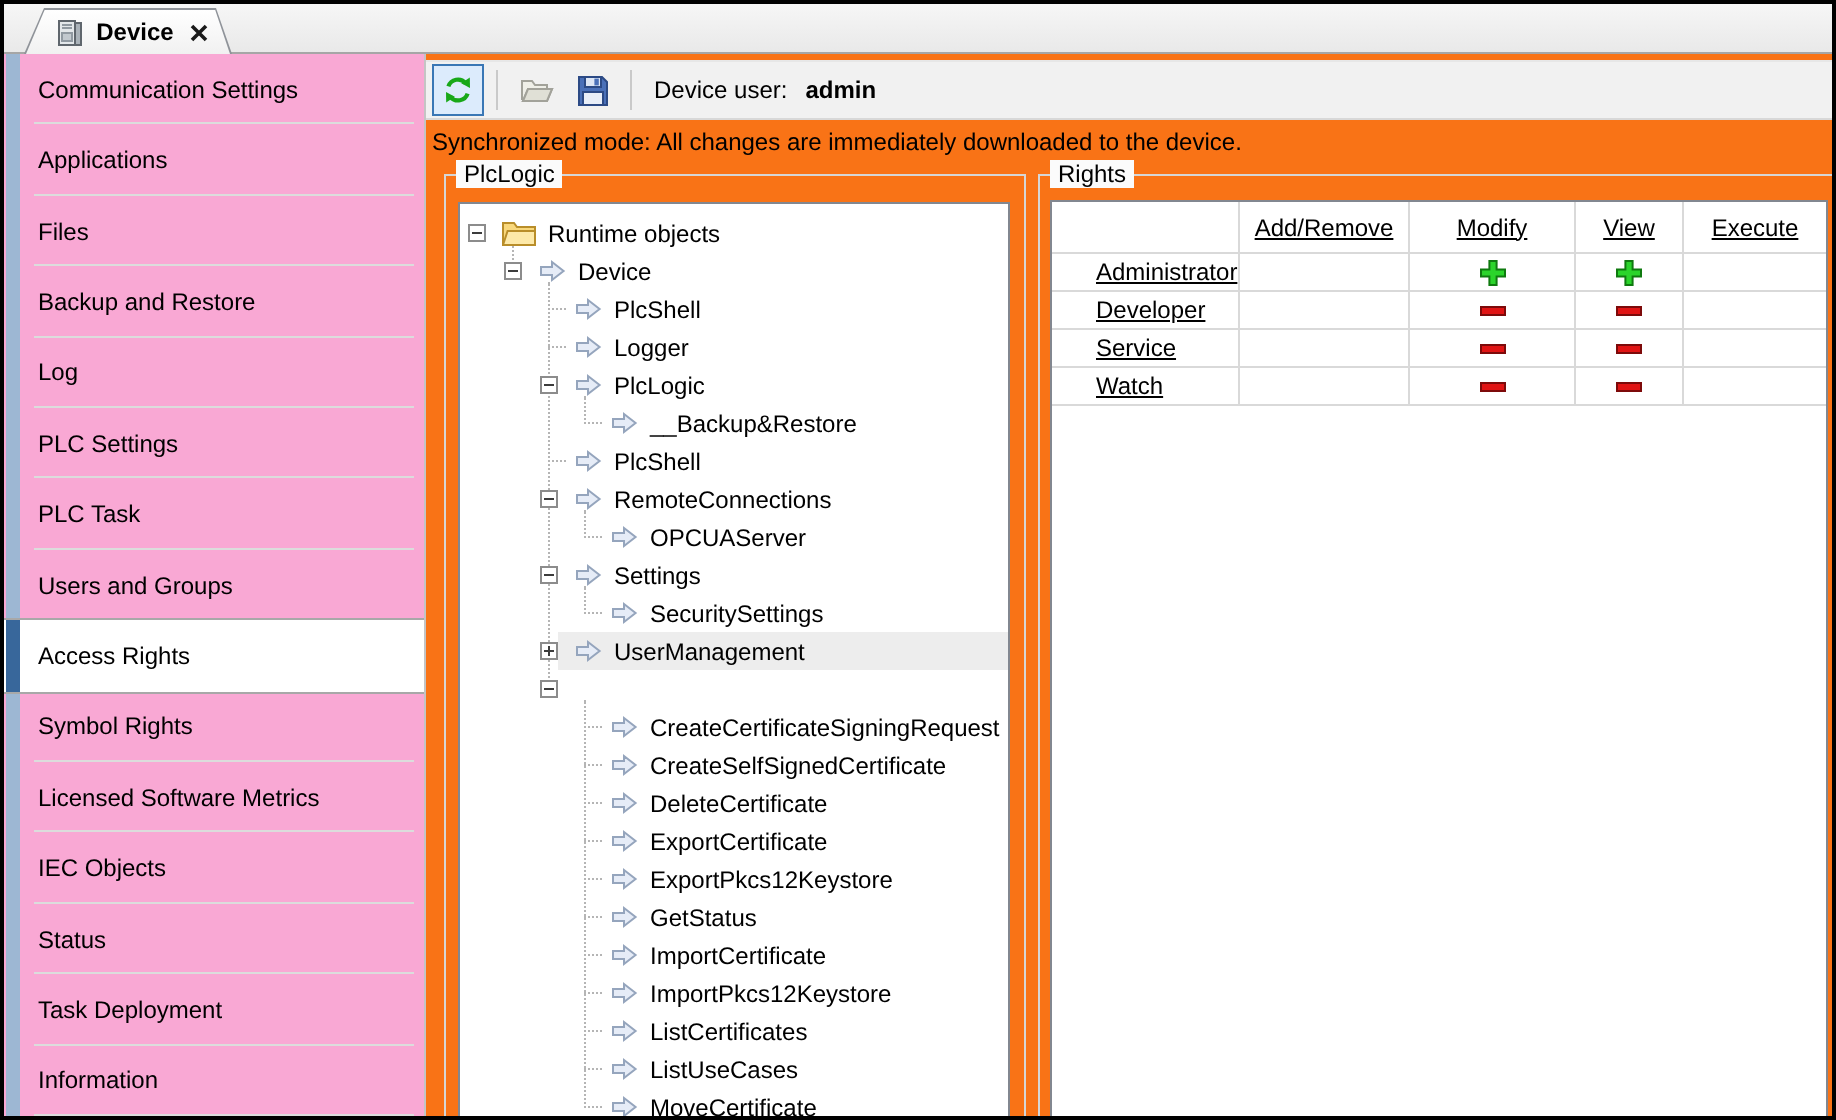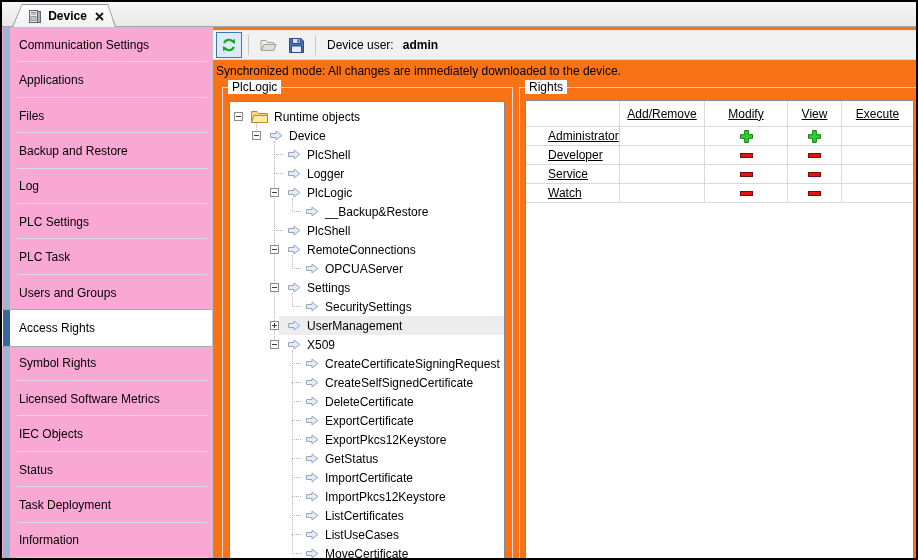--- a/index.html
+++ b/index.html
@@ -360,28 +360,20 @@
                     <span class="tree-label">UserManagement</span>
                   </div>
                 </div>
                 <div class="tree-row" style="padding-left: 40px;">
                   <span class="tree-exp icon">
                     <svg width="9" height="9">
                       <rect x="0.5" y="0.5" width="8" height="8" fill="#fff" stroke="#8c8c8c"></rect>
                       <path d="M2 4.5 H7" stroke="#3c3c3c"></path>
                     </svg>
                   </span>
-                  <div class="sel-region">
-                    <span class="tree-ic icon">
-                      <svg width="14" height="13" viewBox="0 0 14 13">
-                        <path d="M1.5 4.5 H7 V2 L12.8 6.5 L7 11 V8.5 H1.5 Z" fill="#e6ecf7" stroke="#95a5bd"></path>
-                      </svg>
-                    </span>
-                    <span class="tree-label">X509</span>
-                  </div>
                 </div>
                 <div class="hstub" style="left: 62px; top: 261px; width: 9px;"></div>
                 <div class="tree-row" style="padding-left: 58px;">
                   <span class="tree-sp"></span>
                   <div class="sel-region">
                     <span class="tree-ic icon">
                       <svg width="14" height="13" viewBox="0 0 14 13">
                         <path d="M1.5 4.5 H7 V2 L12.8 6.5 L7 11 V8.5 H1.5 Z" fill="#e6ecf7" stroke="#95a5bd"></path>
                       </svg>
                     </span>

